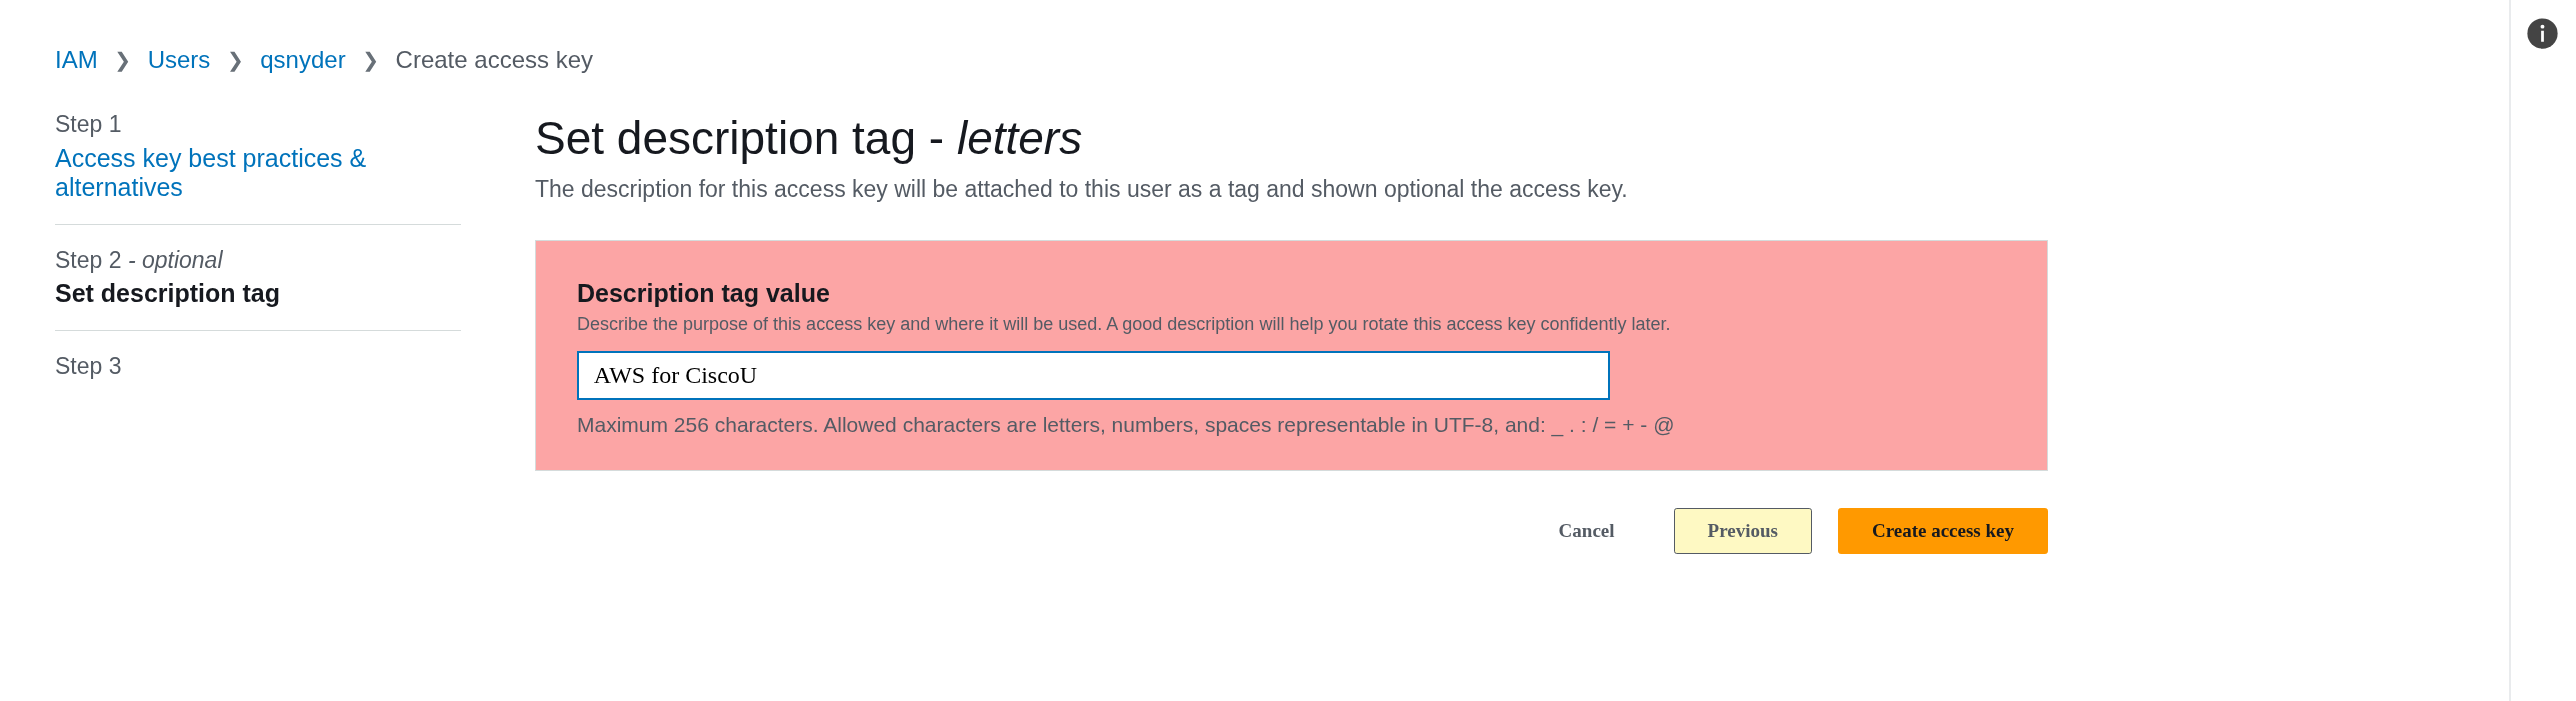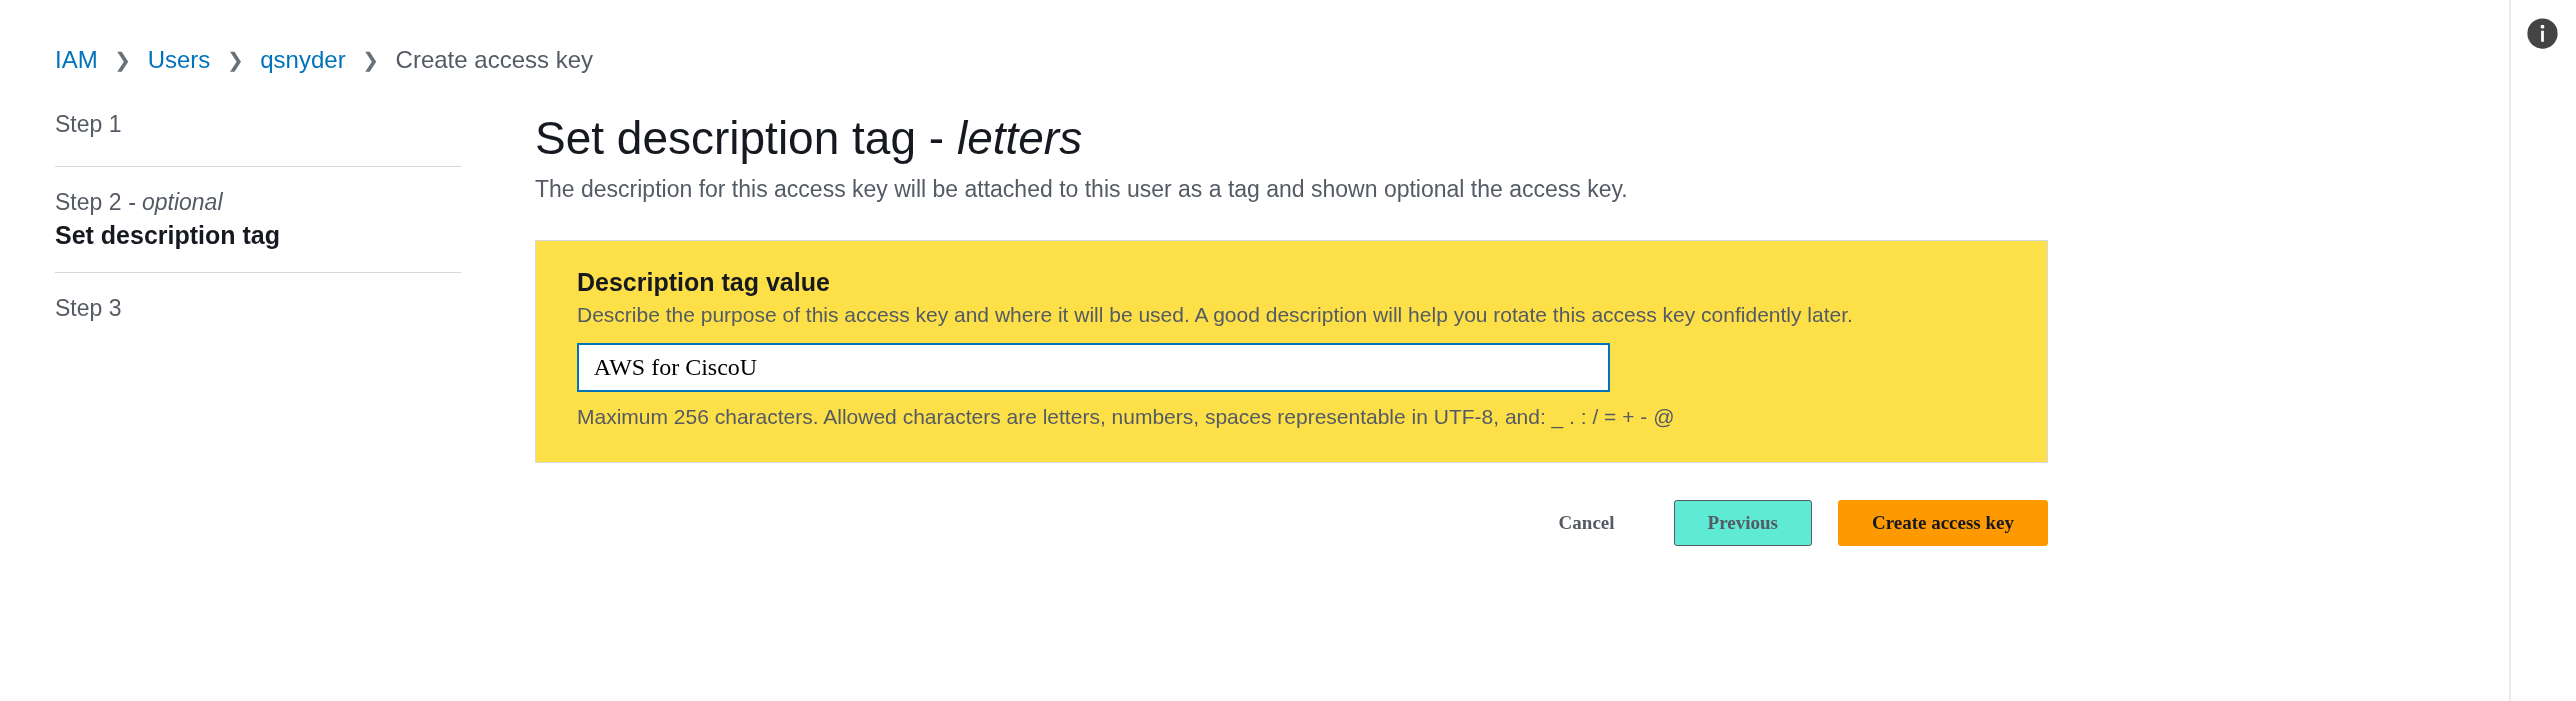--- a/index.html
+++ b/index.html
@@ -78,31 +78,31 @@
       font-style: italic;
       font-weight: 400;
     }
     .page-subtitle {
       font-size: 23px;
       color: #545b64;
       margin-bottom: 37px;
     }
     .panel {
       border: 0.9px solid #d5dbdb;
-      padding: 27px 41px 33px 41px;
-      background: #fde047;
+      padding: 38px 41px 33px 41px;
+      background: #fca5a5;
       margin-bottom: 37px;
     }
     .field-label {
       font-size: 25px;
       font-weight: 700;
       margin-bottom: 5.5px;
     }
     .field-desc {
-      font-size: 21px;
+      font-size: 18px;
       color: #545b64;
       margin-bottom: 16.6px;
     }
     .text-input {
       width: 1033px;
       max-width: 100%;
       font-size: 24px;
       padding: 9.2px 14.8px;
       border: 2.8px solid #0073bb;
       outline: none;
@@ -128,21 +128,21 @@
       cursor: pointer;
       border: none;
       background: transparent;
     }
     .btn-link {
       color: #545b64;
       background: transparent;
     }
     .btn-outline {
       color: #545b64;
-      background: #5eead4;
+      background: #fef9c3;
       border: 1.8px solid #545b64;
     }
     .btn-primary {
       background: #ff9900;
       color: #16191f;
       border: 1.8px solid #ff9900;
     }
     .info-circle {
       position: absolute;
       top: 16.6px;
@@ -181,20 +181,21 @@
   <span class="sep">❯</span>
   <a href="#">qsnyder</a>
   <span class="sep">❯</span>
   <span class="current">Create access key</span>
 </nav>
 
 <div class="content-wrapper">
   <aside class="sidebar">
     <div class="step">
       <div class="step-label">Step 1</div>
+      <div class="step-title link">Access key best practices &amp; alternatives</div>
     </div>
     <div class="step">
       <div class="step-label">
         <span>Step 2</span><span class="optional"> - optional</span>
       </div>
       <div class="step-title active">Set description tag</div>
     </div>
     <div class="step">
       <div class="step-label">Step 3</div>
     </div>

